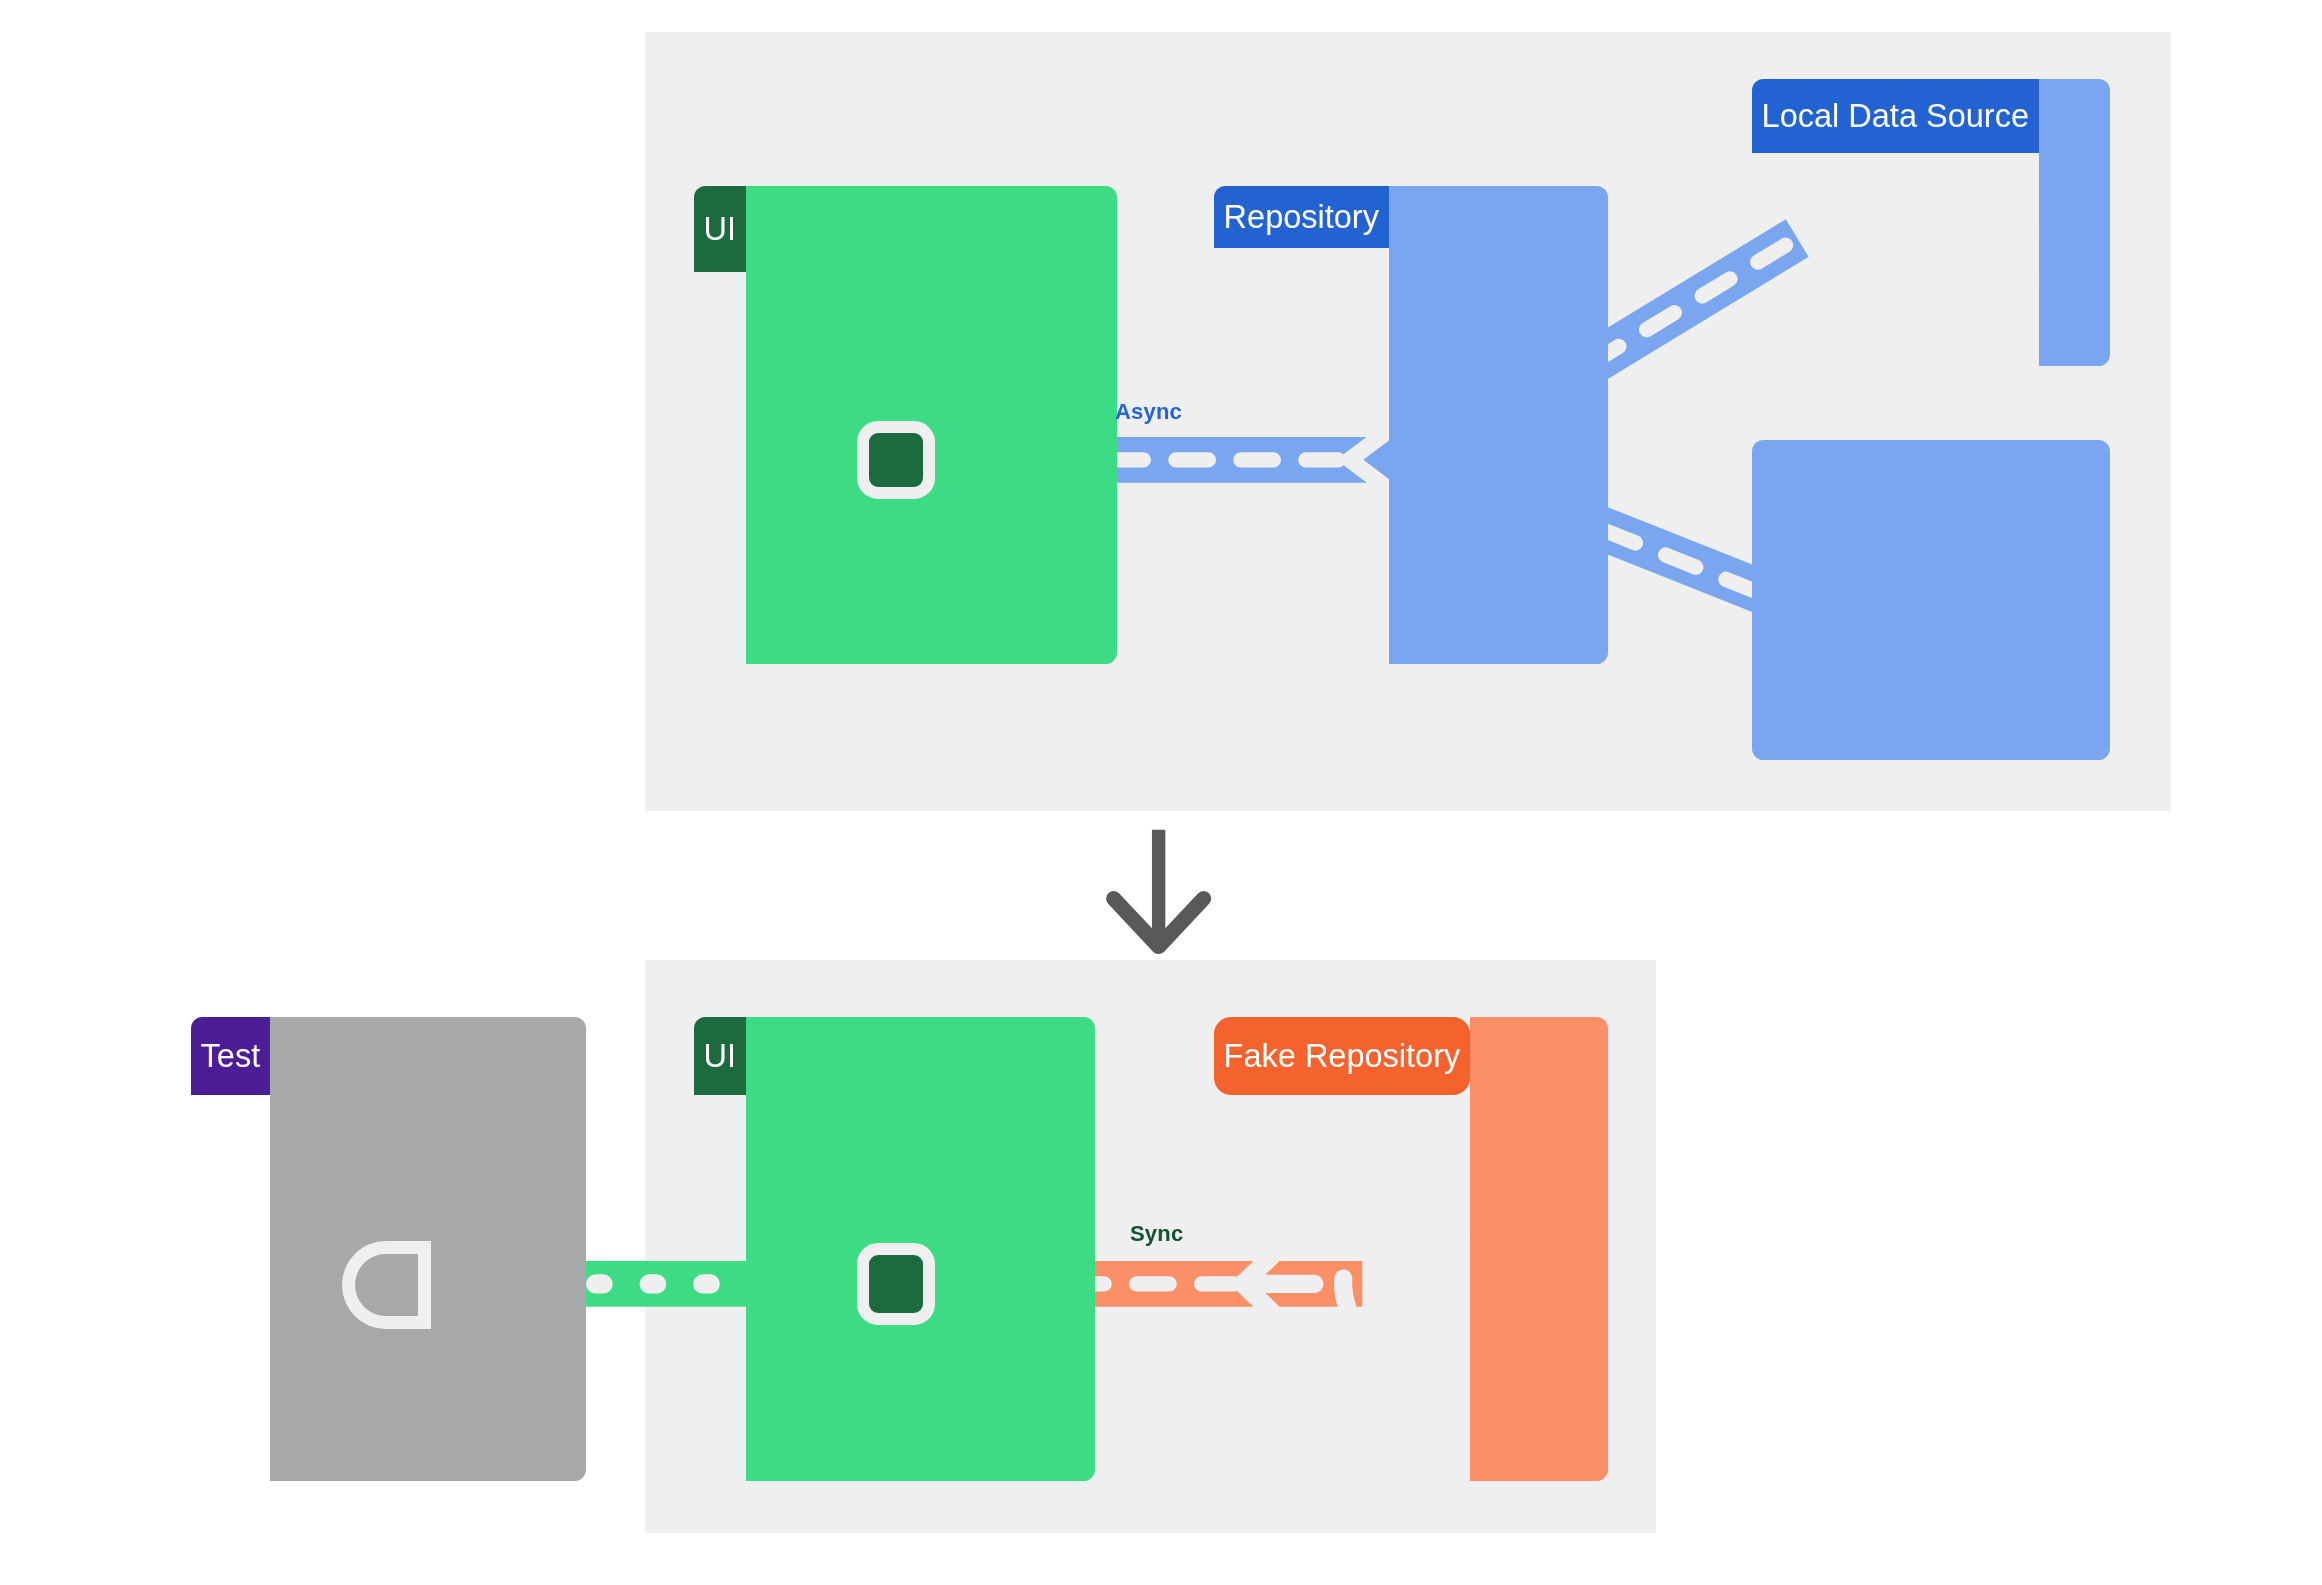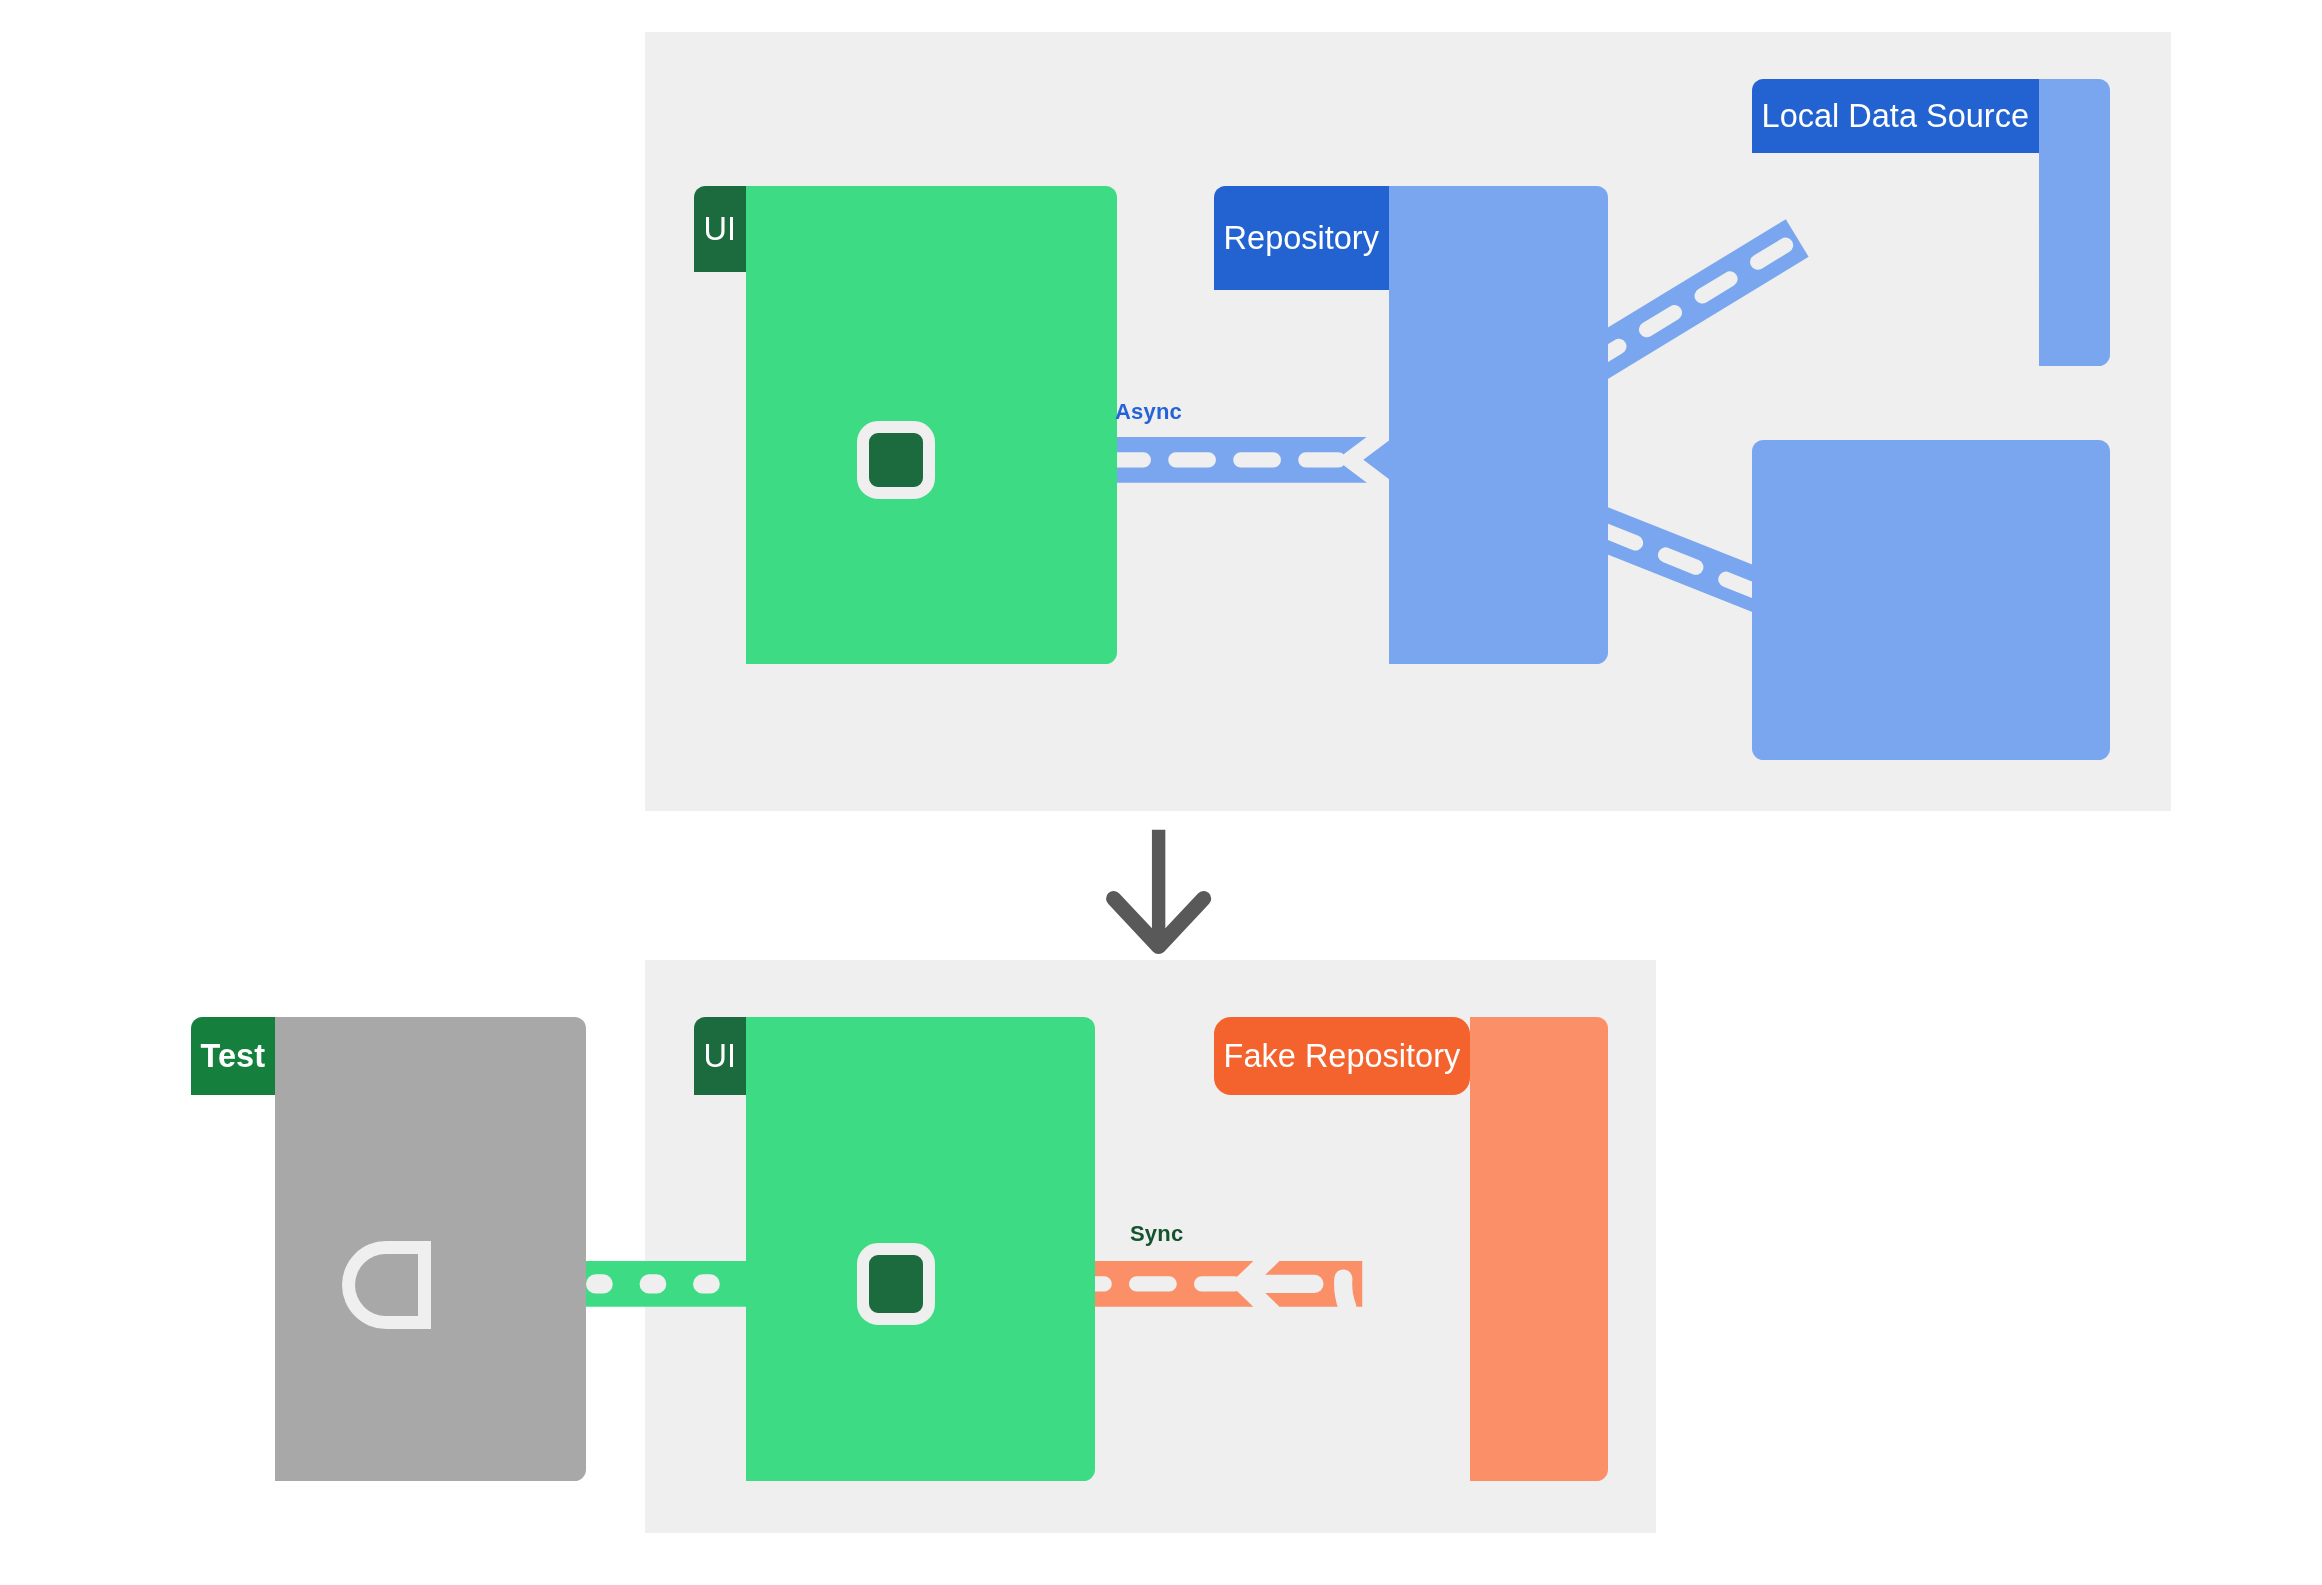--- a/index.html
+++ b/index.html
@@ -54,29 +54,29 @@
     position: relative;
   }
 
   
   .theme-green  .card-header { background: #1b6b3f; }
   .theme-green  .card-body   { background: #3ddc84; }
   .theme-blue   .card-header { background: #2263d1; }
   .theme-blue   .card-body   { background: #7aa6f0; }
   .theme-orange .card-header { background: #f4622e; }
   .theme-orange .card-body   { background: #fb9068; }
-  .theme-gray   .card-header { background: #15803d; font-weight: bold; }
+  .theme-gray   .card-header { background: #4c1d95; }
   .theme-gray   .card-body   { background: #a8a8a8; }
 
   
   #card-ui-top       { left: 694px;  top: 186px;  width: 423px; height: 478px; }
   #card-ui-top       .card-header { height: 86px; }
 
   #card-repository   { left: 1214px; top: 186px;  width: 394px; height: 478px; }
-  #card-repository   .card-header { height: 104px; }
+  #card-repository   .card-header { height: 62px; }
 
   #card-local-ds     { left: 1752px; top: 79px;   width: 358px; height: 287px; }
   #card-local-ds     .card-header { height: 74px; }
 
   #card-remote-ds    { left: 1752px; top: 440px;  width: 358px; height: 320px; }
   #card-remote-ds    .card-header { height: 107px; }
 
   #card-test         { left: 191px;  top: 1017px; width: 395px; height: 464px; }
   #card-test         .card-header { height: 78px; }
 

